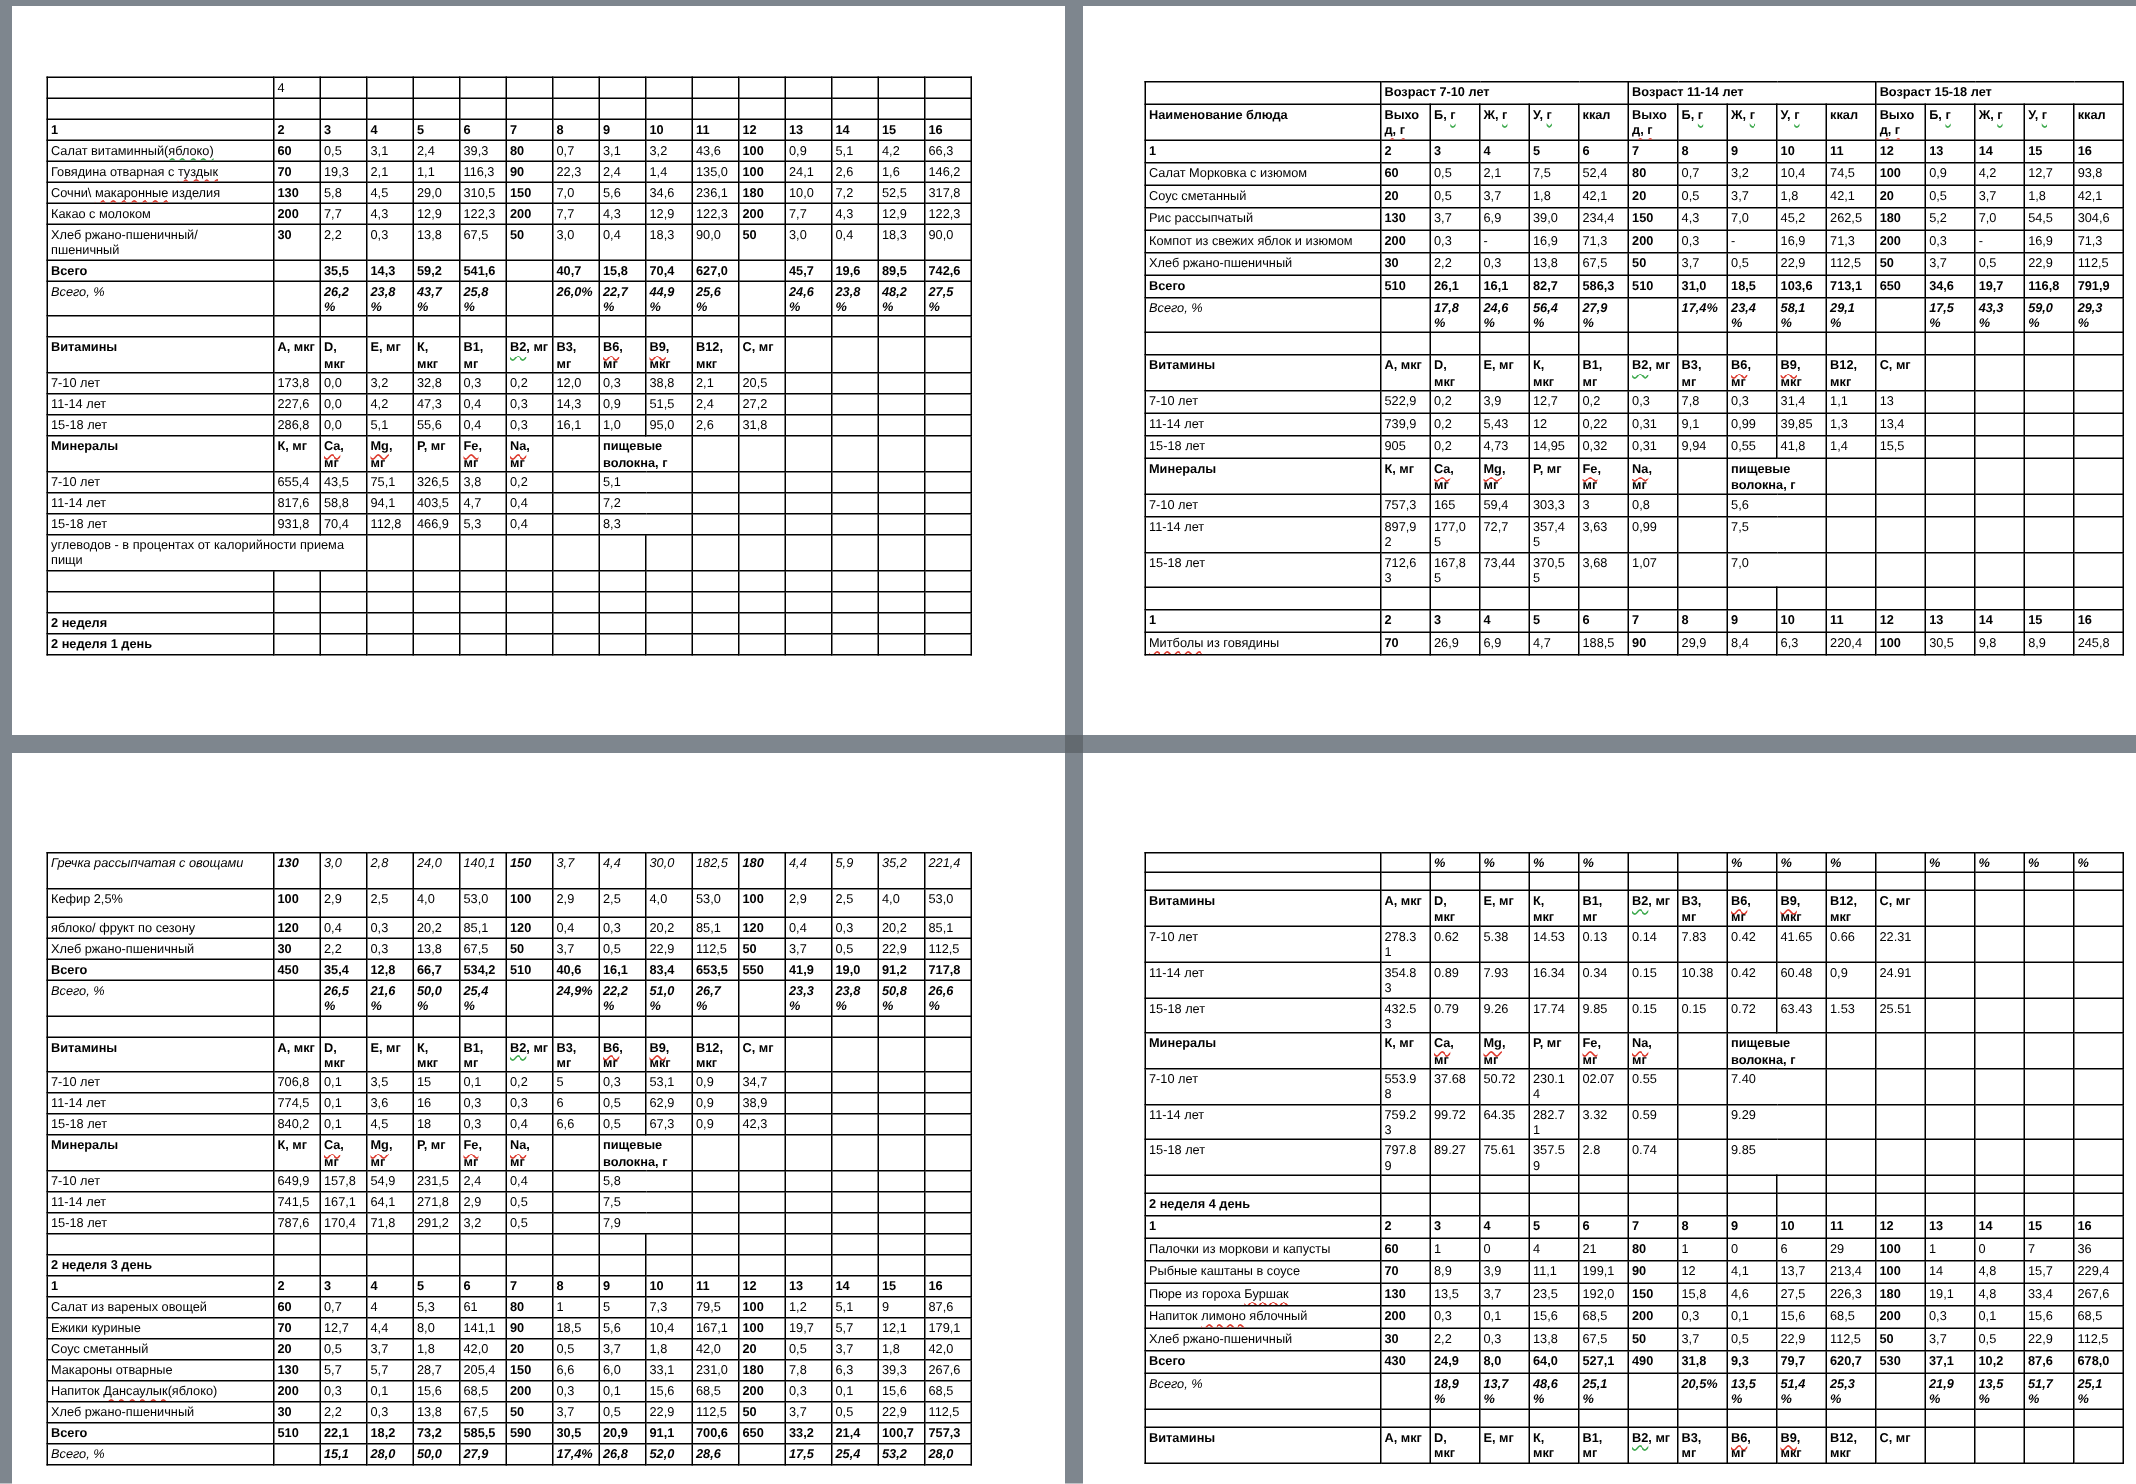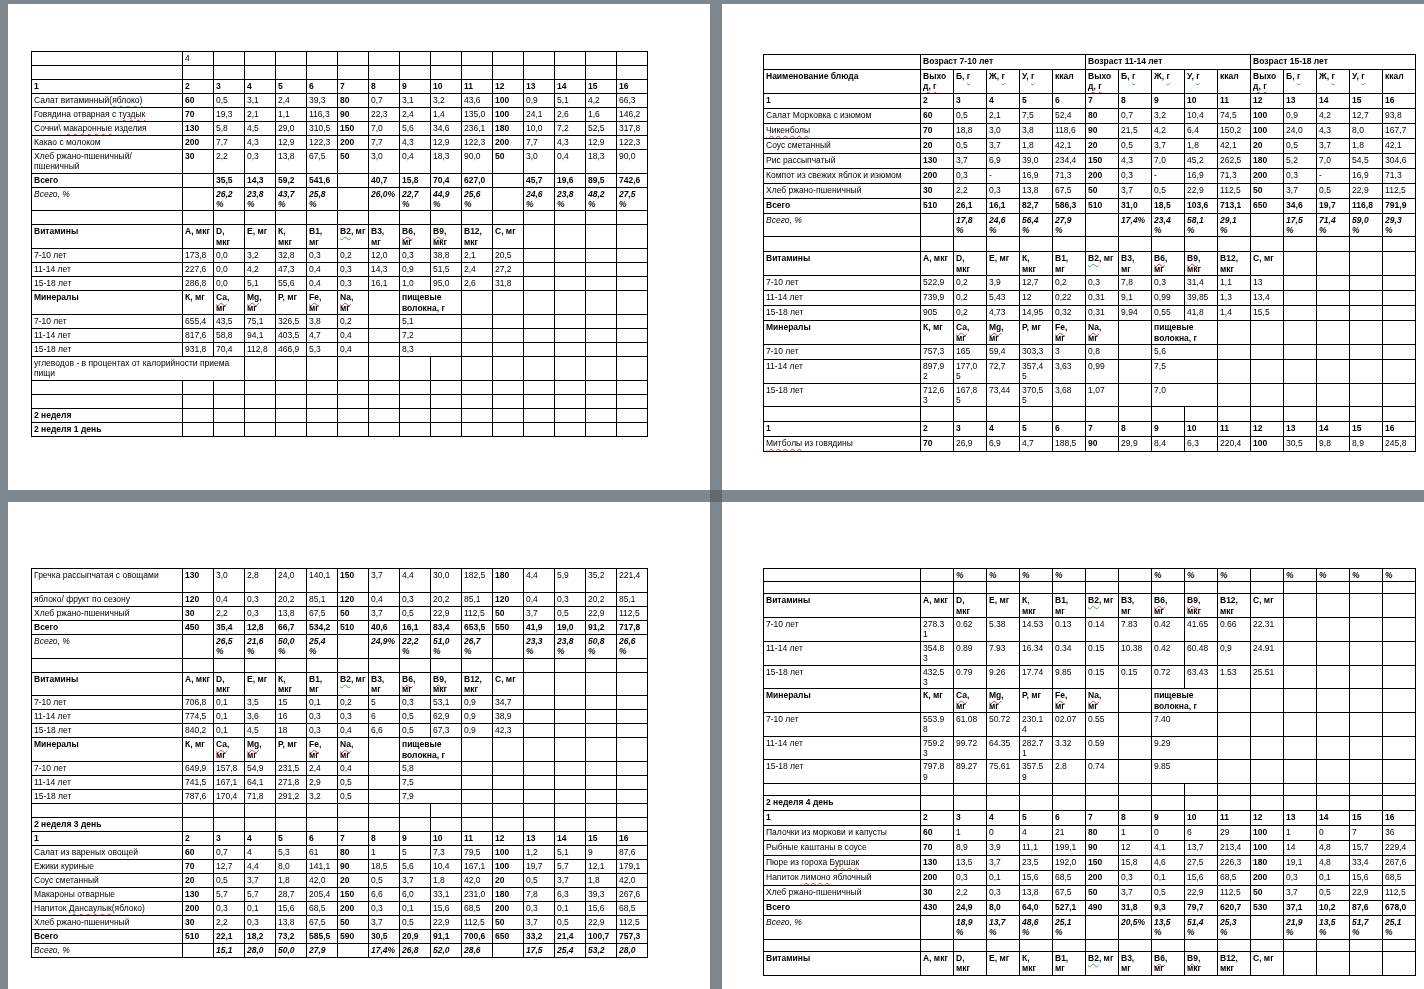--- a/index.html
+++ b/index.html
@@ -588,38 +588,20 @@
             <td>3,2</td>
             <td>10,4</td>
             <td>74,5</td>
             <td>100</td>
             <td>0,9</td>
             <td>4,2</td>
             <td>12,7</td>
             <td>93,8</td>
           </tr>
           <tr class="menu">
-            <td><span class="u-r">Чикенболы</span></td>
-            <td>70</td>
-            <td>18,8</td>
-            <td>3,0</td>
-            <td>3,8</td>
-            <td>118,6</td>
-            <td>90</td>
-            <td>21,5</td>
-            <td>4,2</td>
-            <td>6,4</td>
-            <td>150,2</td>
-            <td>100</td>
-            <td>24,0</td>
-            <td>4,3</td>
-            <td>8,0</td>
-            <td>167,7</td>
-          </tr>
-          <tr class="menu">
             <td>Соус сметанный</td>
             <td>20</td>
             <td>0,5</td>
             <td>3,7</td>
             <td>1,8</td>
             <td>42,1</td>
             <td>20</td>
             <td>0,5</td>
             <td>3,7</td>
             <td>1,8</td>
@@ -717,21 +699,21 @@
             <td>17,4%</td>
             <td>23,4
 %</td>
             <td>58,1
 %</td>
             <td>29,1
 %</td>
             <td></td>
             <td>17,5
 %</td>
-            <td>71,4
+            <td>43,3
 %</td>
             <td>59,0
 %</td>
             <td>29,3
 %</td>
           </tr>
           <tr class="plain">
             <td></td>
             <td></td>
             <td></td>
@@ -978,37 +960,55 @@
           <col style="width: 31px;">
           <col style="width: 31px;">
           <col style="width: 31px;">
           <col style="width: 31px;">
           <col style="width: 31px;">
           <col style="width: 31px;">
           <col style="width: 31px;">
           <col style="width: 31px;">
         </colgroup>
         <tbody>
-          <tr class="menu" style="height: 24px;">
+          <tr class="menu" style="height: 24px; font-style: italic;">
             <td>Гречка рассыпчатая  с овощами</td>
             <td>130</td>
             <td>3,0</td>
             <td>2,8</td>
             <td>24,0</td>
             <td>140,1</td>
             <td>150</td>
             <td>3,7</td>
             <td>4,4</td>
             <td>30,0</td>
             <td>182,5</td>
             <td>180</td>
             <td>4,4</td>
             <td>5,9</td>
             <td>35,2</td>
             <td>221,4</td>
+          </tr>
+          <tr class="menu" style="height: 19px;">
+            <td>Кефир 2,5%</td>
+            <td>100</td>
+            <td>2,9</td>
+            <td>2,5</td>
+            <td>4,0</td>
+            <td>53,0</td>
+            <td>100</td>
+            <td>2,9</td>
+            <td>2,5</td>
+            <td>4,0</td>
+            <td>53,0</td>
+            <td>100</td>
+            <td>2,9</td>
+            <td>2,5</td>
+            <td>4,0</td>
+            <td>53,0</td>
           </tr>
           <tr class="menu">
             <td>яблоко/ фрукт по сезону</td>
             <td>120</td>
             <td>0,4</td>
             <td>0,3</td>
             <td>20,2</td>
             <td>85,1</td>
             <td>120</td>
             <td>0,4</td>
@@ -1615,21 +1615,21 @@
             <td></td>
             <td></td>
             <td></td>
             <td></td>
             <td></td>
           </tr>
           <tr class="data">
             <td>7-10 лет</td>
             <td>553.9
 8</td>
-            <td>61.08</td>
+            <td>37.68</td>
             <td>50.72</td>
             <td>230.1
 4</td>
             <td>02.07</td>
             <td>0.55</td>
             <td></td>
             <td colspan="2">7.40</td>
             <td></td>
             <td></td>
             <td></td>

